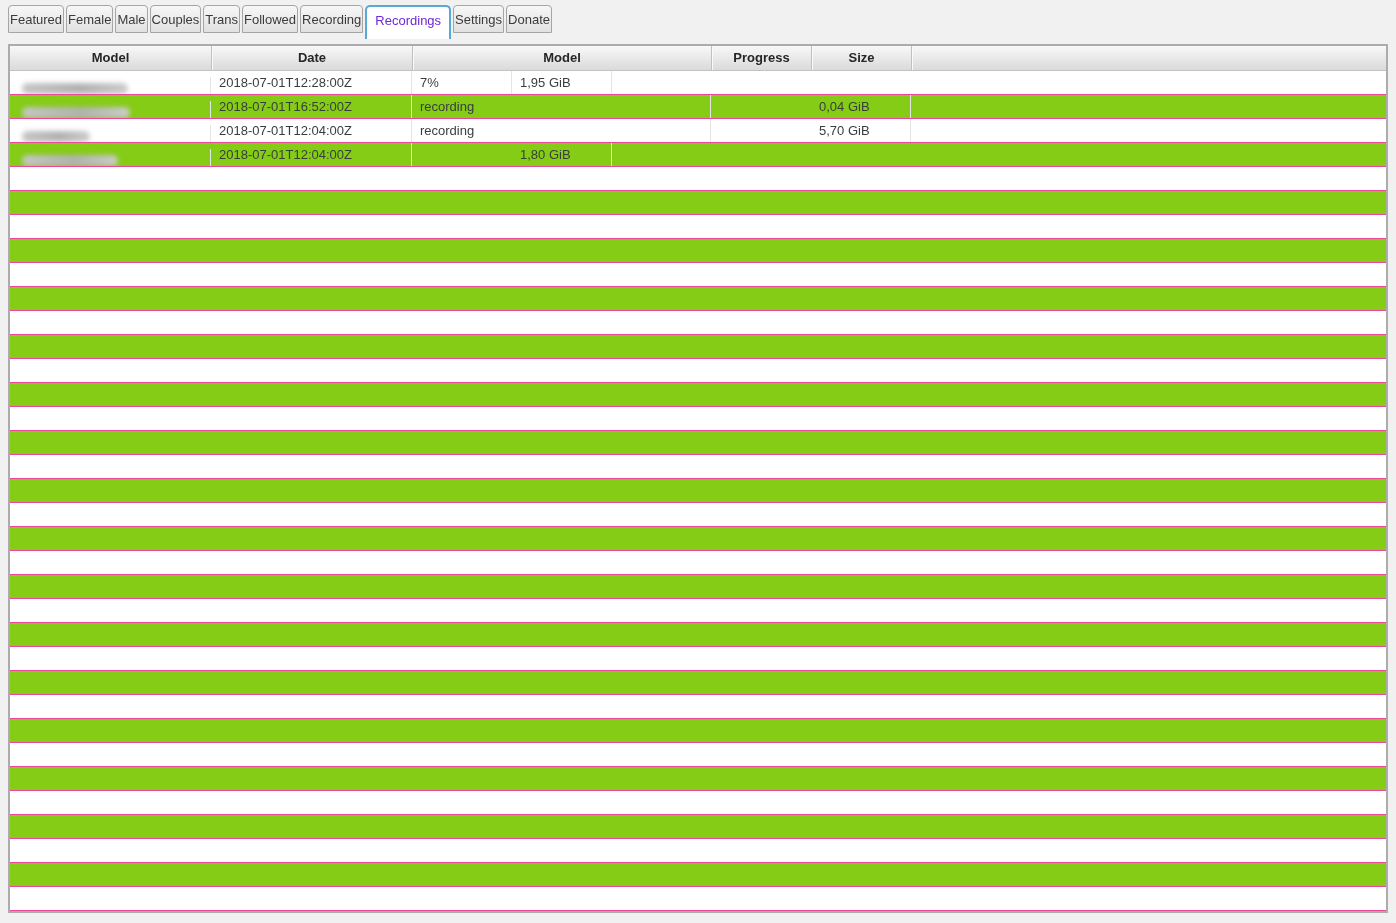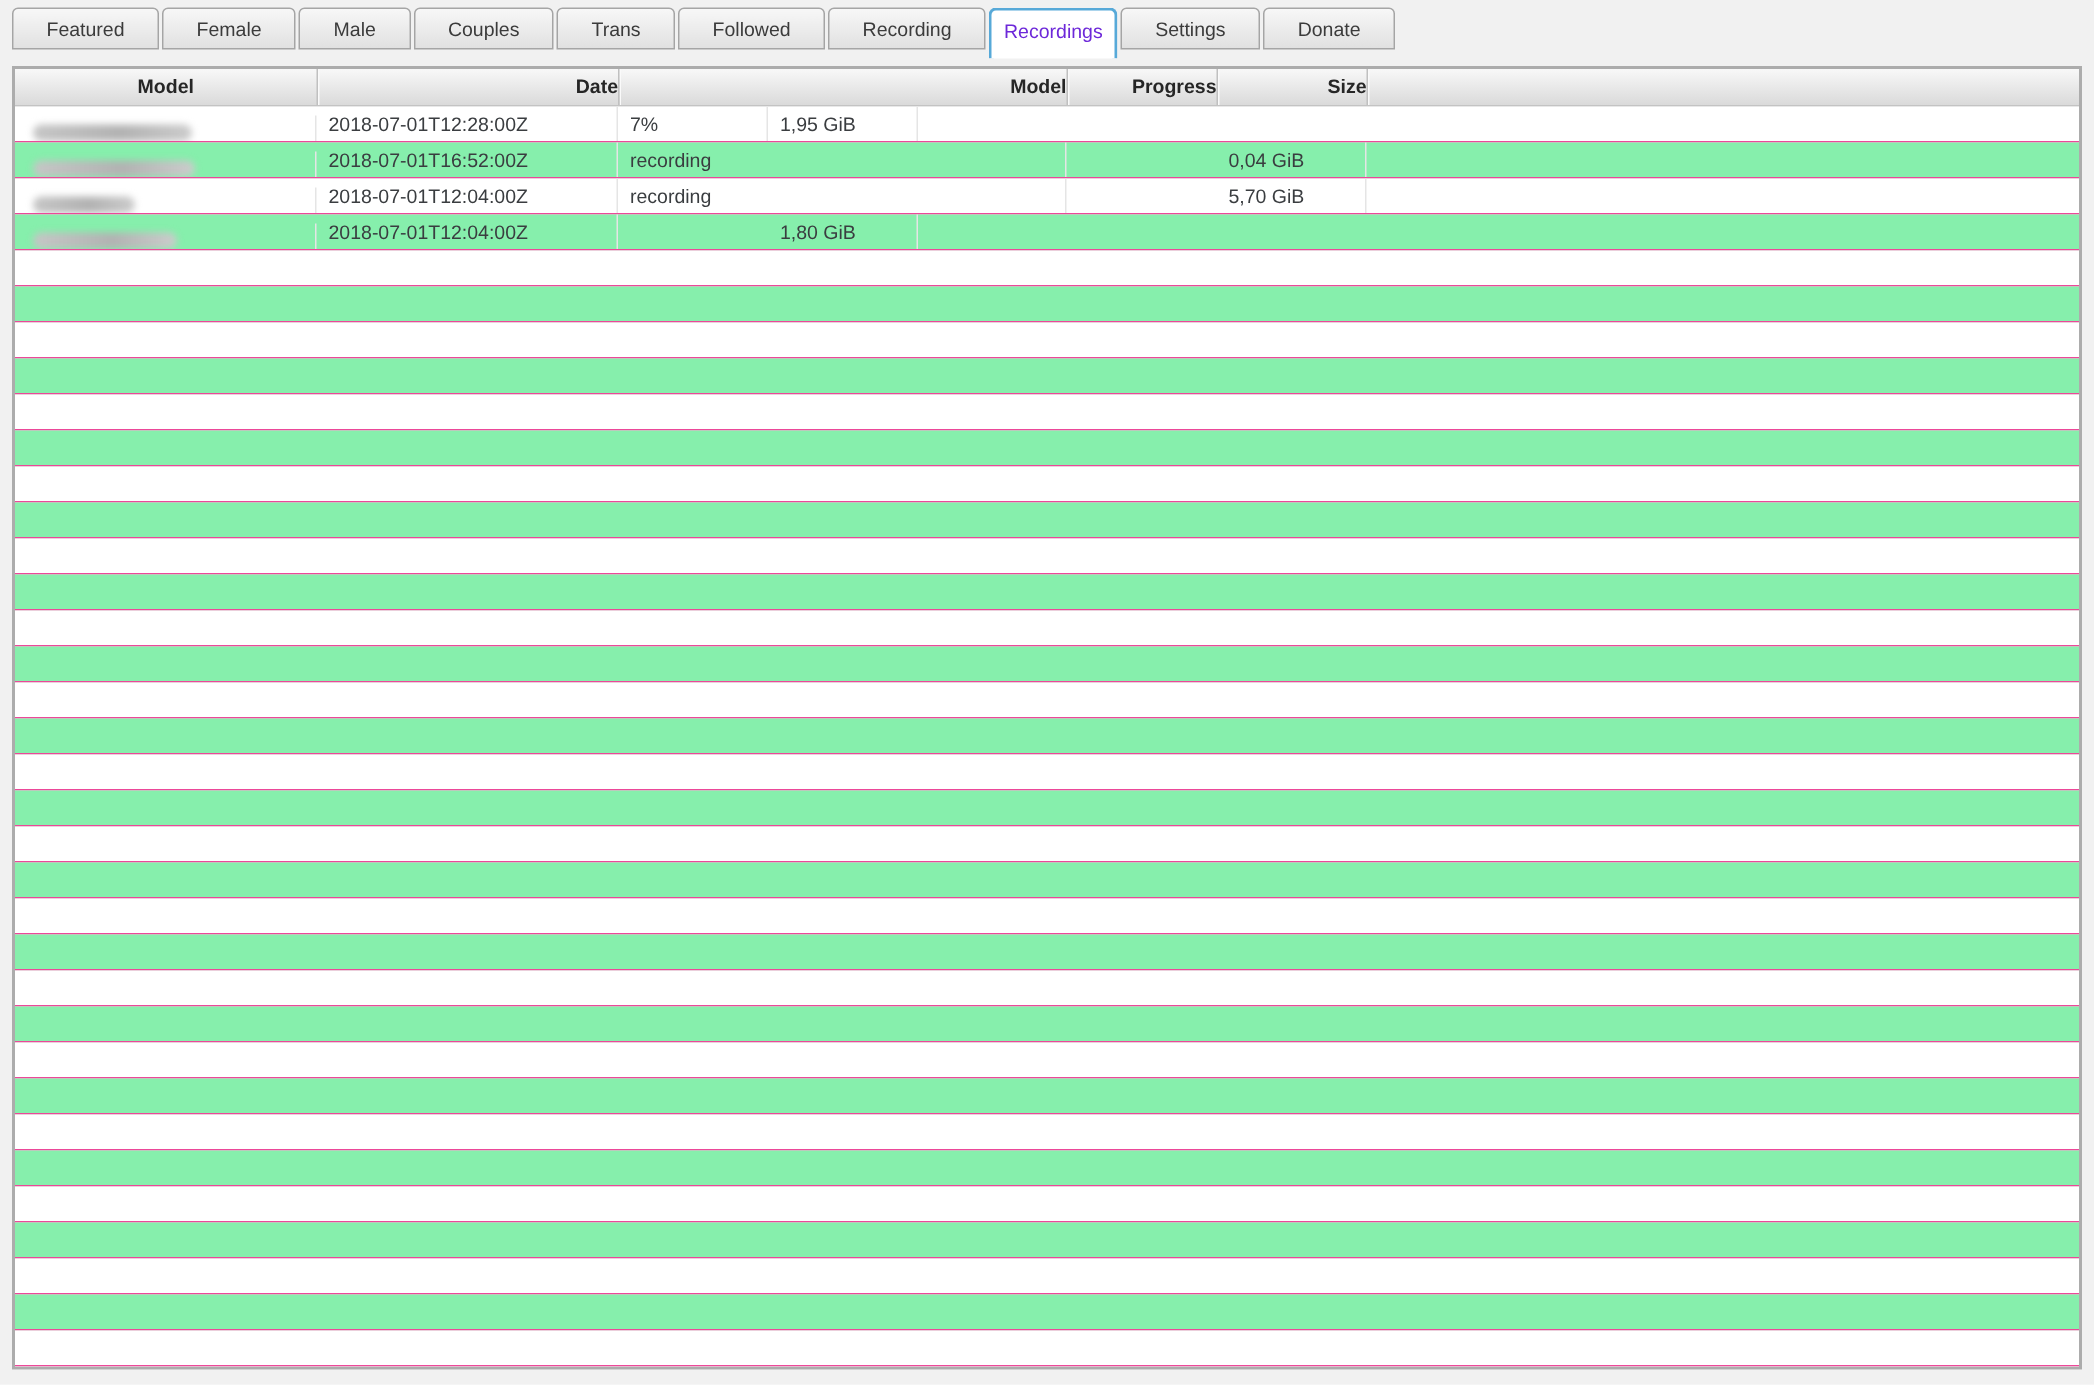--- a/index.html
+++ b/index.html
@@ -14,21 +14,21 @@
   .tabbar {
     display: flex;
     align-items: flex-end;
     gap: 2px;
     padding: 5px 0 0 8px;
     height: 33px;
     position: relative;
   }
   .tab {
     height: 28px;
-    padding: 0 22px;
+    padding: 0 1px;
     display: flex;
     align-items: center;
     font-size: 13px;
     color: #3b3b3b;
     background: linear-gradient(#f7f7f7, #e1e1e1);
     border: 1px solid #a5a5a5;
     border-radius: 4px 4px 0 0;
     cursor: default;
     white-space: nowrap;
   }
@@ -67,32 +67,31 @@
     font-weight: bold;
     color: #262626;
     text-align: center;
     line-height: 24px;
     white-space: nowrap;
     overflow: hidden;
   }
   .th + .th {
     border-left: 1px solid #c0c0c0;
     box-shadow: inset 1px 0 0 #fafafa;
-    text-align: right;
   }
 
   .tbody { flex: 1 1 auto; overflow: hidden; }
   .tr {
     display: flex;
     height: 24px;
     background: #ffffff;
     border-bottom: 1px solid #ec4899;
     align-items: flex-end;
   }
-  .tr.alt { background: #86efac; }
+  .tr.alt { background: #84cc16; }
   .td {
     font-size: 13px;
     color: #3a3d40;
     line-height: 23px;
     padding-left: 8px;
     white-space: nowrap;
     overflow: hidden;
     border-right: 1px solid #e5e5e5;
   }
   .td:last-child { border-right: none; }

